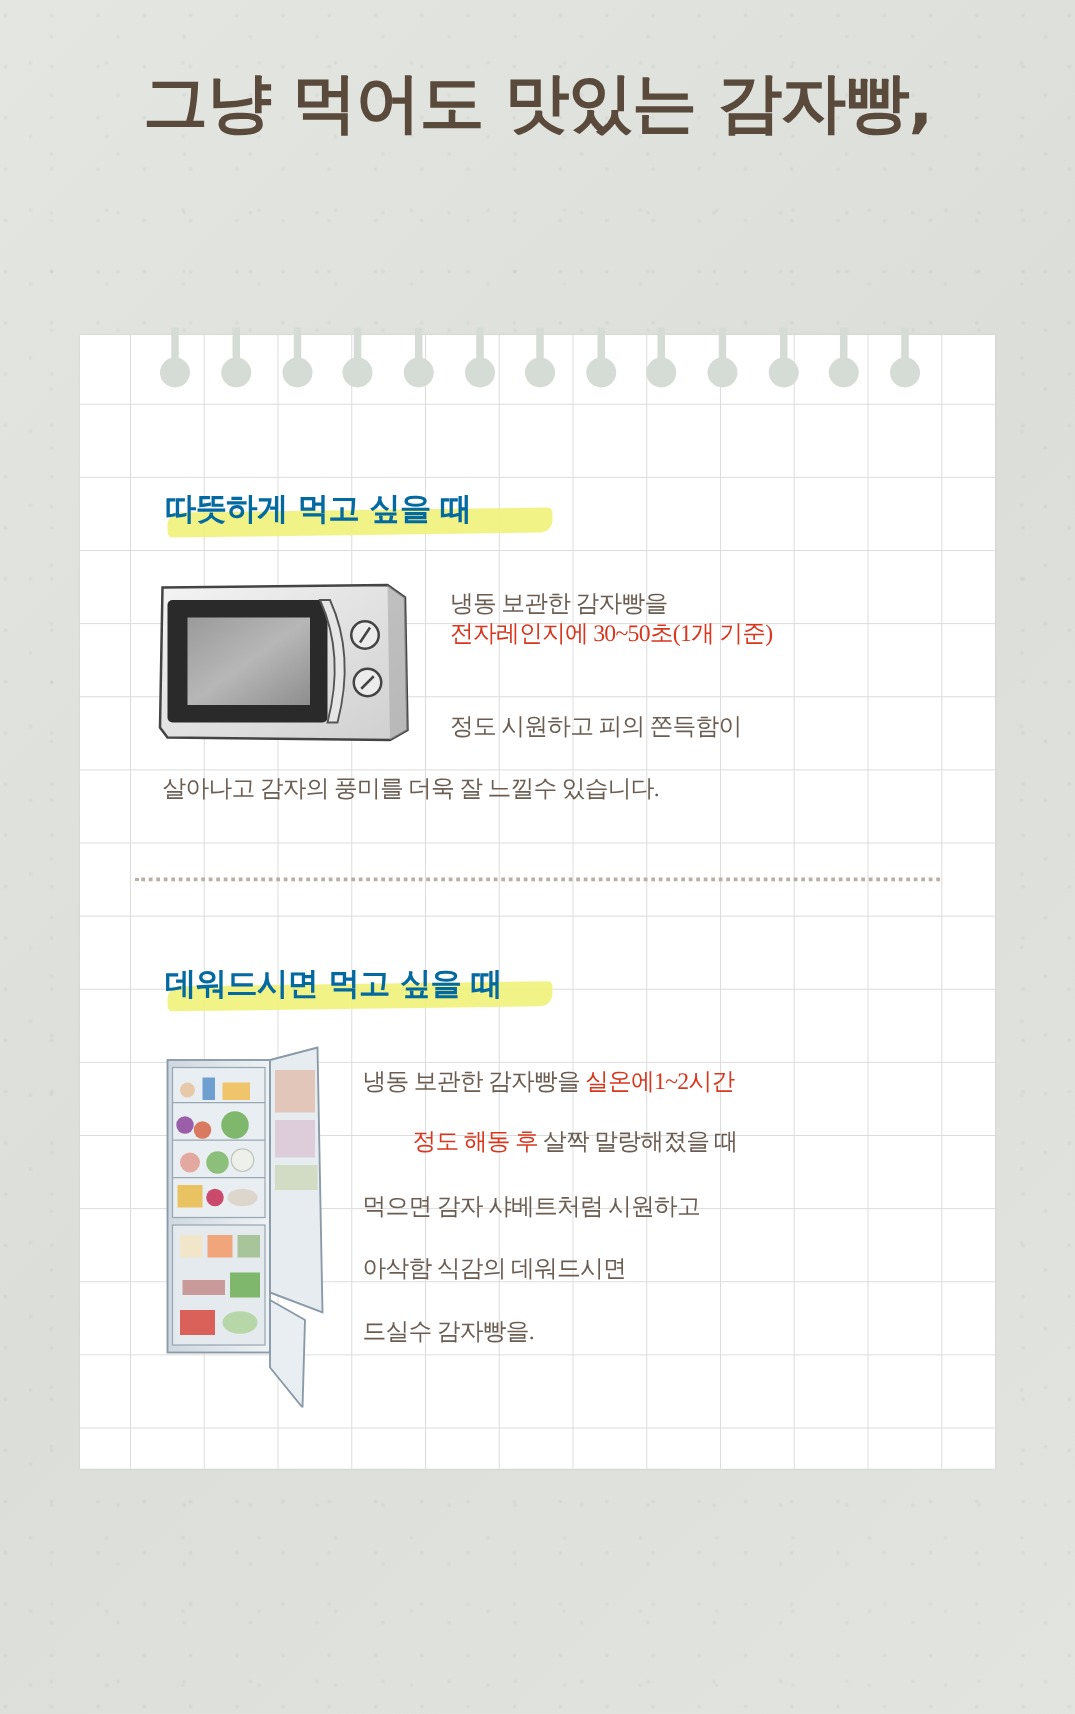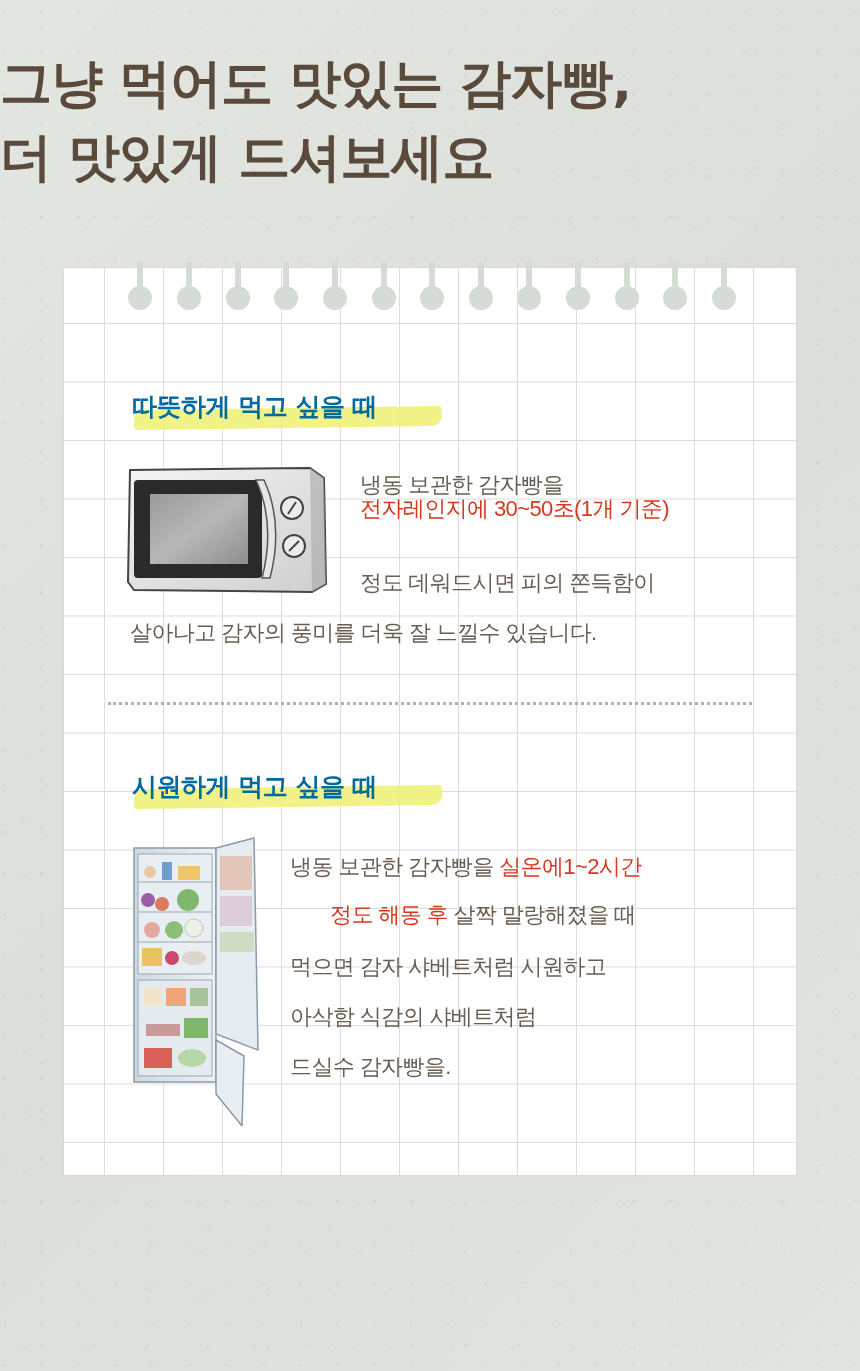--- a/index.html
+++ b/index.html
@@ -18,21 +18,21 @@
       linear-gradient(135deg, #e3e6e1 0%, #dcdfd9 50%, #e2e4df 100%);
     background-size: 37px 41px, 53px 47px, 61px 59px, 100% 100%;
     font-family: "DejaVu Sans", sans-serif;
   }
 
   .headline {
     position: absolute;
     left: 0;
     top: 46px;
     width: 860px;
-    text-align: left;
+    text-align: center;
     color: #5a4a3b;
     font-family: "DejaVu Sans", sans-serif;
     font-weight: bold;
     font-size: 52px;
     line-height: 74px;
     letter-spacing: -1px;
   }
   .headline div { display: block; }
 
   .paper {
@@ -95,22 +95,22 @@
     height: 20px;
     background: #f1f27a;
     border-radius: 10px 4px 10px 4px;
     transform: rotate(-0.8deg);
     opacity: 0.9;
     z-index: 1;
   }
 
   .body-text {
     position: absolute;
-    font-family: Liberation Sans, sans-serif;
-    font-size: 22px;
+    font-family: Liberation Serif, serif;
+    font-size: 19px;
     color: #6b5d51;
     letter-spacing: -0.6px;
     white-space: nowrap;
   }
   .body-text .red { color: #d8371f; }
 
   .divider {
     position: absolute;
     left: 108px;
     top: 702px;
@@ -118,21 +118,20 @@
     border-top: 3px dotted #b8b0a4;
   }
 
   .illus { position: absolute; }
 </style>
 </head>
 <body>
 
 <div class="headline">
   <div>그냥 먹어도 맛있는 감자빵,</div>
-  <div>더 맛있게 드셔보세요</div>
 </div>
 
 <div class="paper"></div>
 
 <div class="rings">
   <div class="ring" style="left:64px">
       <div class="stem"></div>
       <div class="hole"></div>
     </div>
   <div class="ring" style="left:113px">
@@ -211,30 +210,30 @@
   <line x1="165" y1="87" x2="175" y2="77" stroke="#444" stroke-width="2"></line>
 </svg>
 
 <div class="body-text" style="left:360px; top:470px;">
   <span>냉동 보관한 감자빵을</span>
 </div>
 <div class="body-text" style="left:360px; top:494px;">
   <span class="red">전자레인지에 30~50초(1개 기준)</span>
 </div>
 <div class="body-text" style="left:360px; top:568px;">
-  <span>정도 데워드시면 피의 쫀득함이</span>
+  <span>정도 시원하고 피의 쫀득함이</span>
 </div>
 <div class="body-text" style="left:130px; top:618px;">
   <span>살아나고 감자의 풍미를 더욱 잘 느낄수 있습니다.</span>
 </div>
 
 <div class="divider"></div>
 
 <div class="highlight" style="left:134px; top:787px; width:308px;"></div>
-<div class="section-title" style="left:132px; top:770px;">시원하게 먹고 싶을 때</div>
+<div class="section-title" style="left:132px; top:770px;">데워드시면 먹고 싶을 때</div>
 
 <svg class="illus" style="left:128px; top:834px;" width="134" height="292" viewBox="0 0 134 292">
   <defs>
     <linearGradient id="frBody" x1="0" y1="0" x2="1" y2="0">
       <stop offset="0" stop-color="#cfd8e0"></stop>
       <stop offset="1" stop-color="#eef2f5"></stop>
     </linearGradient>
   </defs>
 
   <rect x="6" y="14" width="82" height="234" fill="url(#frBody)" stroke="#8a9aa8" stroke-width="1.5"></rect>
@@ -277,17 +276,17 @@
 <div class="body-text" style="left:290px; top:852px;text-align:right;">
   <span>냉동 보관한 감자빵을 </span><span class="red">실온에1~2시간</span>
 </div>
 <div class="body-text" style="left:290px; top:900px;margin-left:40px;">
   <span class="red">정도 해동 후</span><span> 살짝 말랑해졌을 때</span>
 </div>
 <div class="body-text" style="left:290px; top:952px;">
   <span>먹으면 감자 샤베트처럼 시원하고</span>
 </div>
 <div class="body-text" style="left:290px; top:1002px;">
-  <span>아삭함 식감의 샤베트처럼</span>
+  <span>아삭함 식감의 데워드시면</span>
 </div>
 <div class="body-text" style="left:290px; top:1052px;">
   <span>드실수 감자빵을.</span>
 </div>
 
 </body></html>

